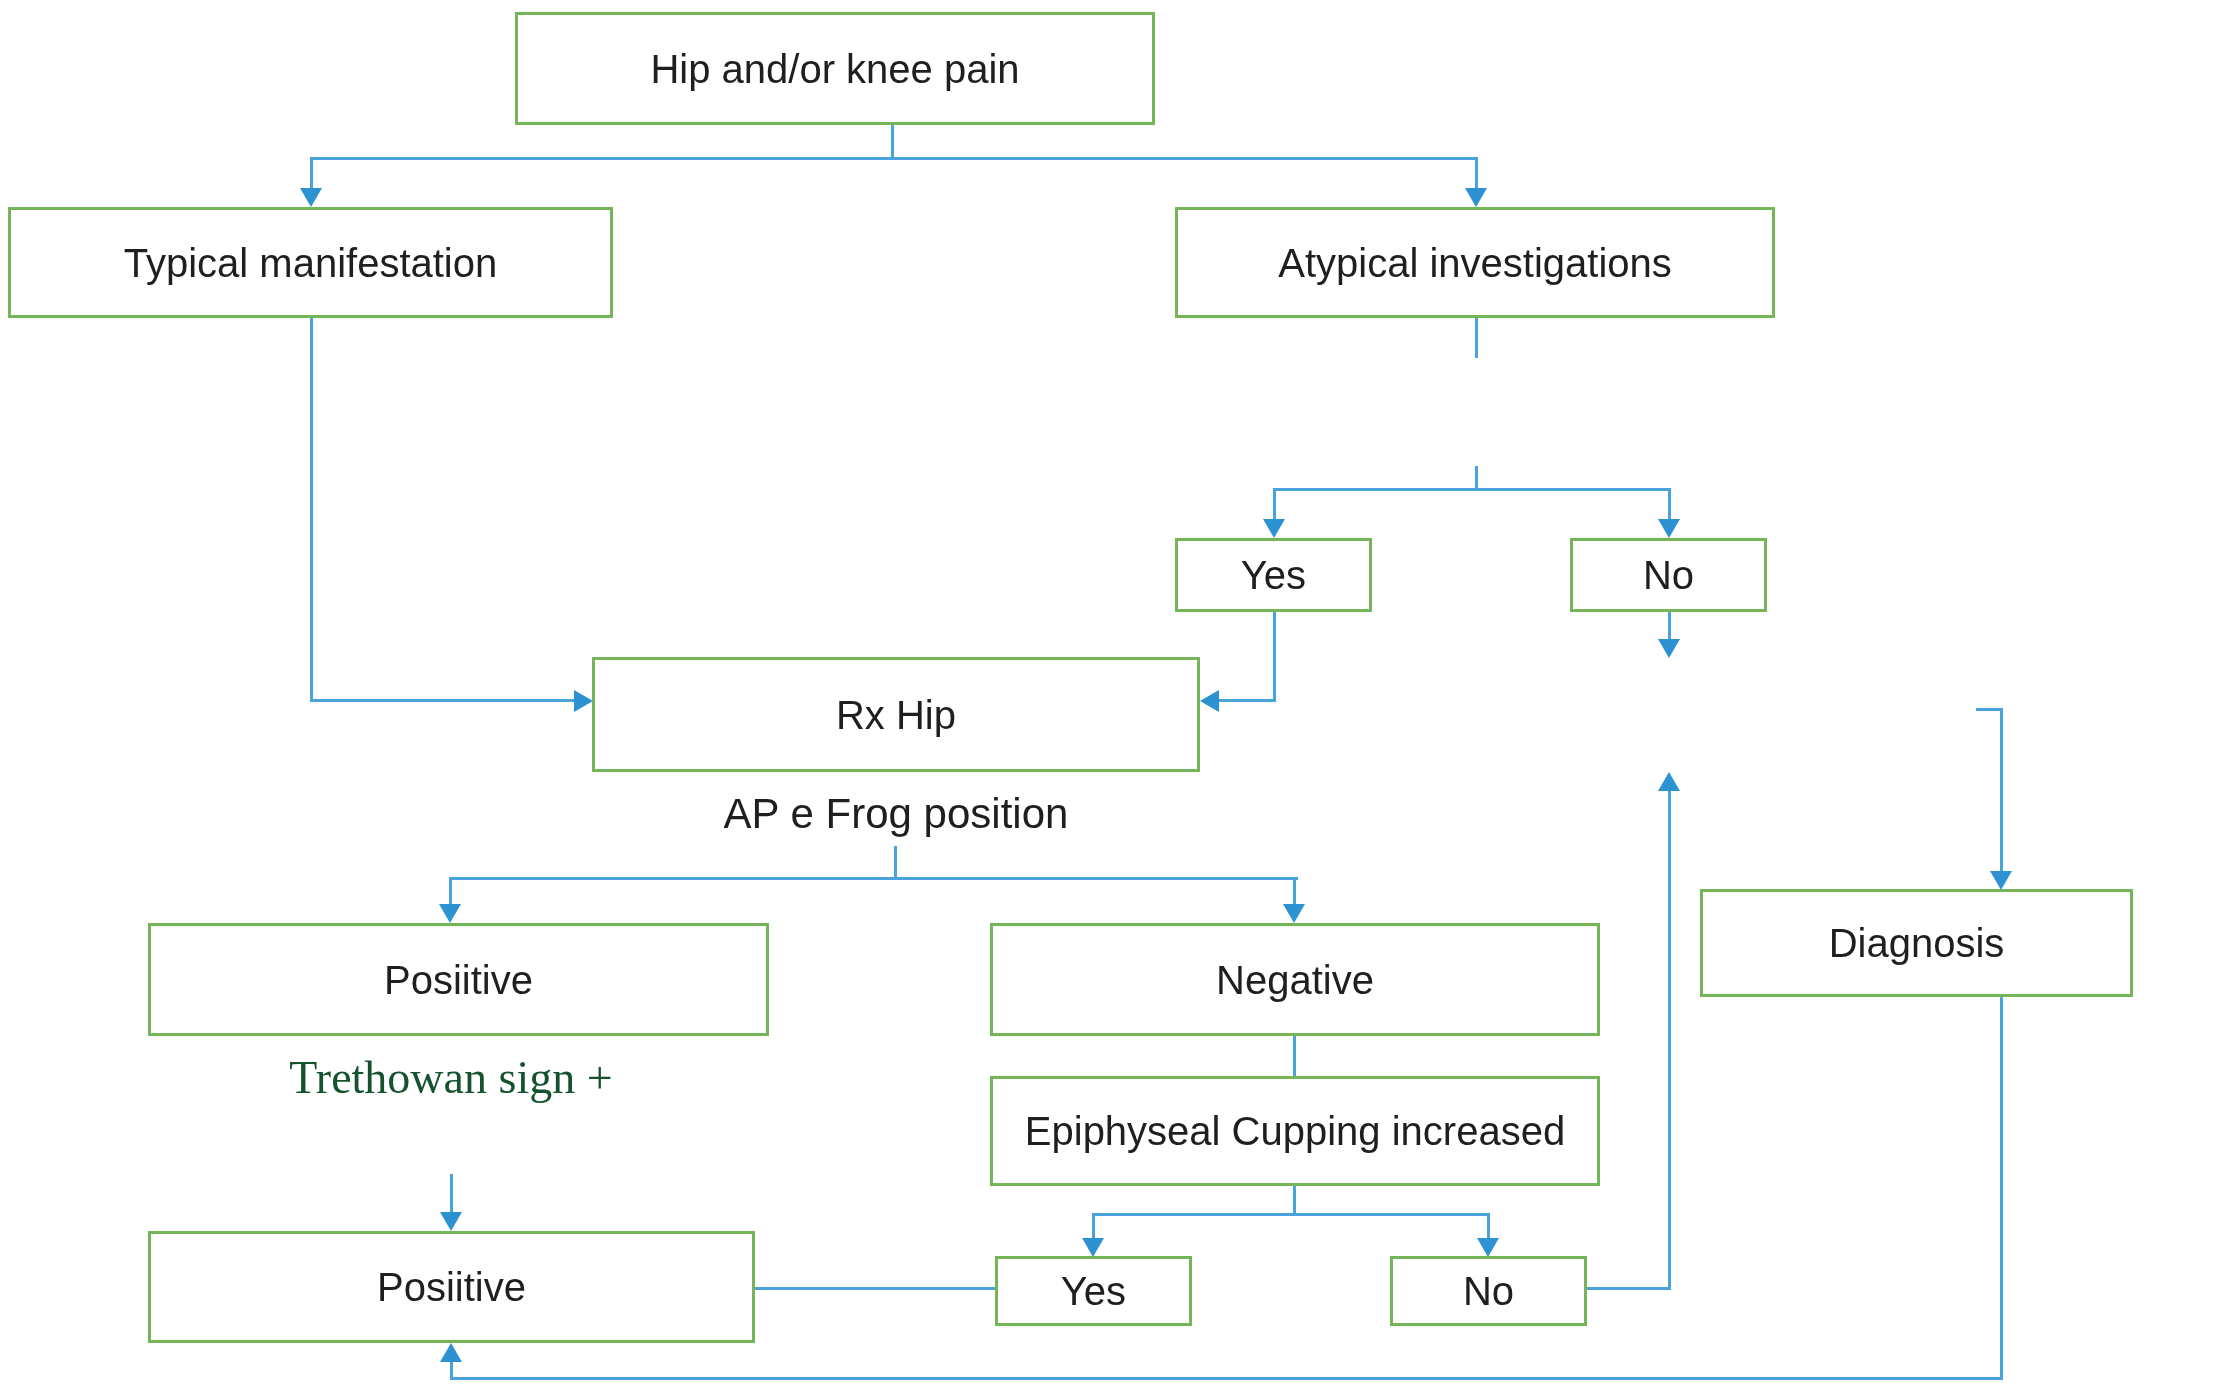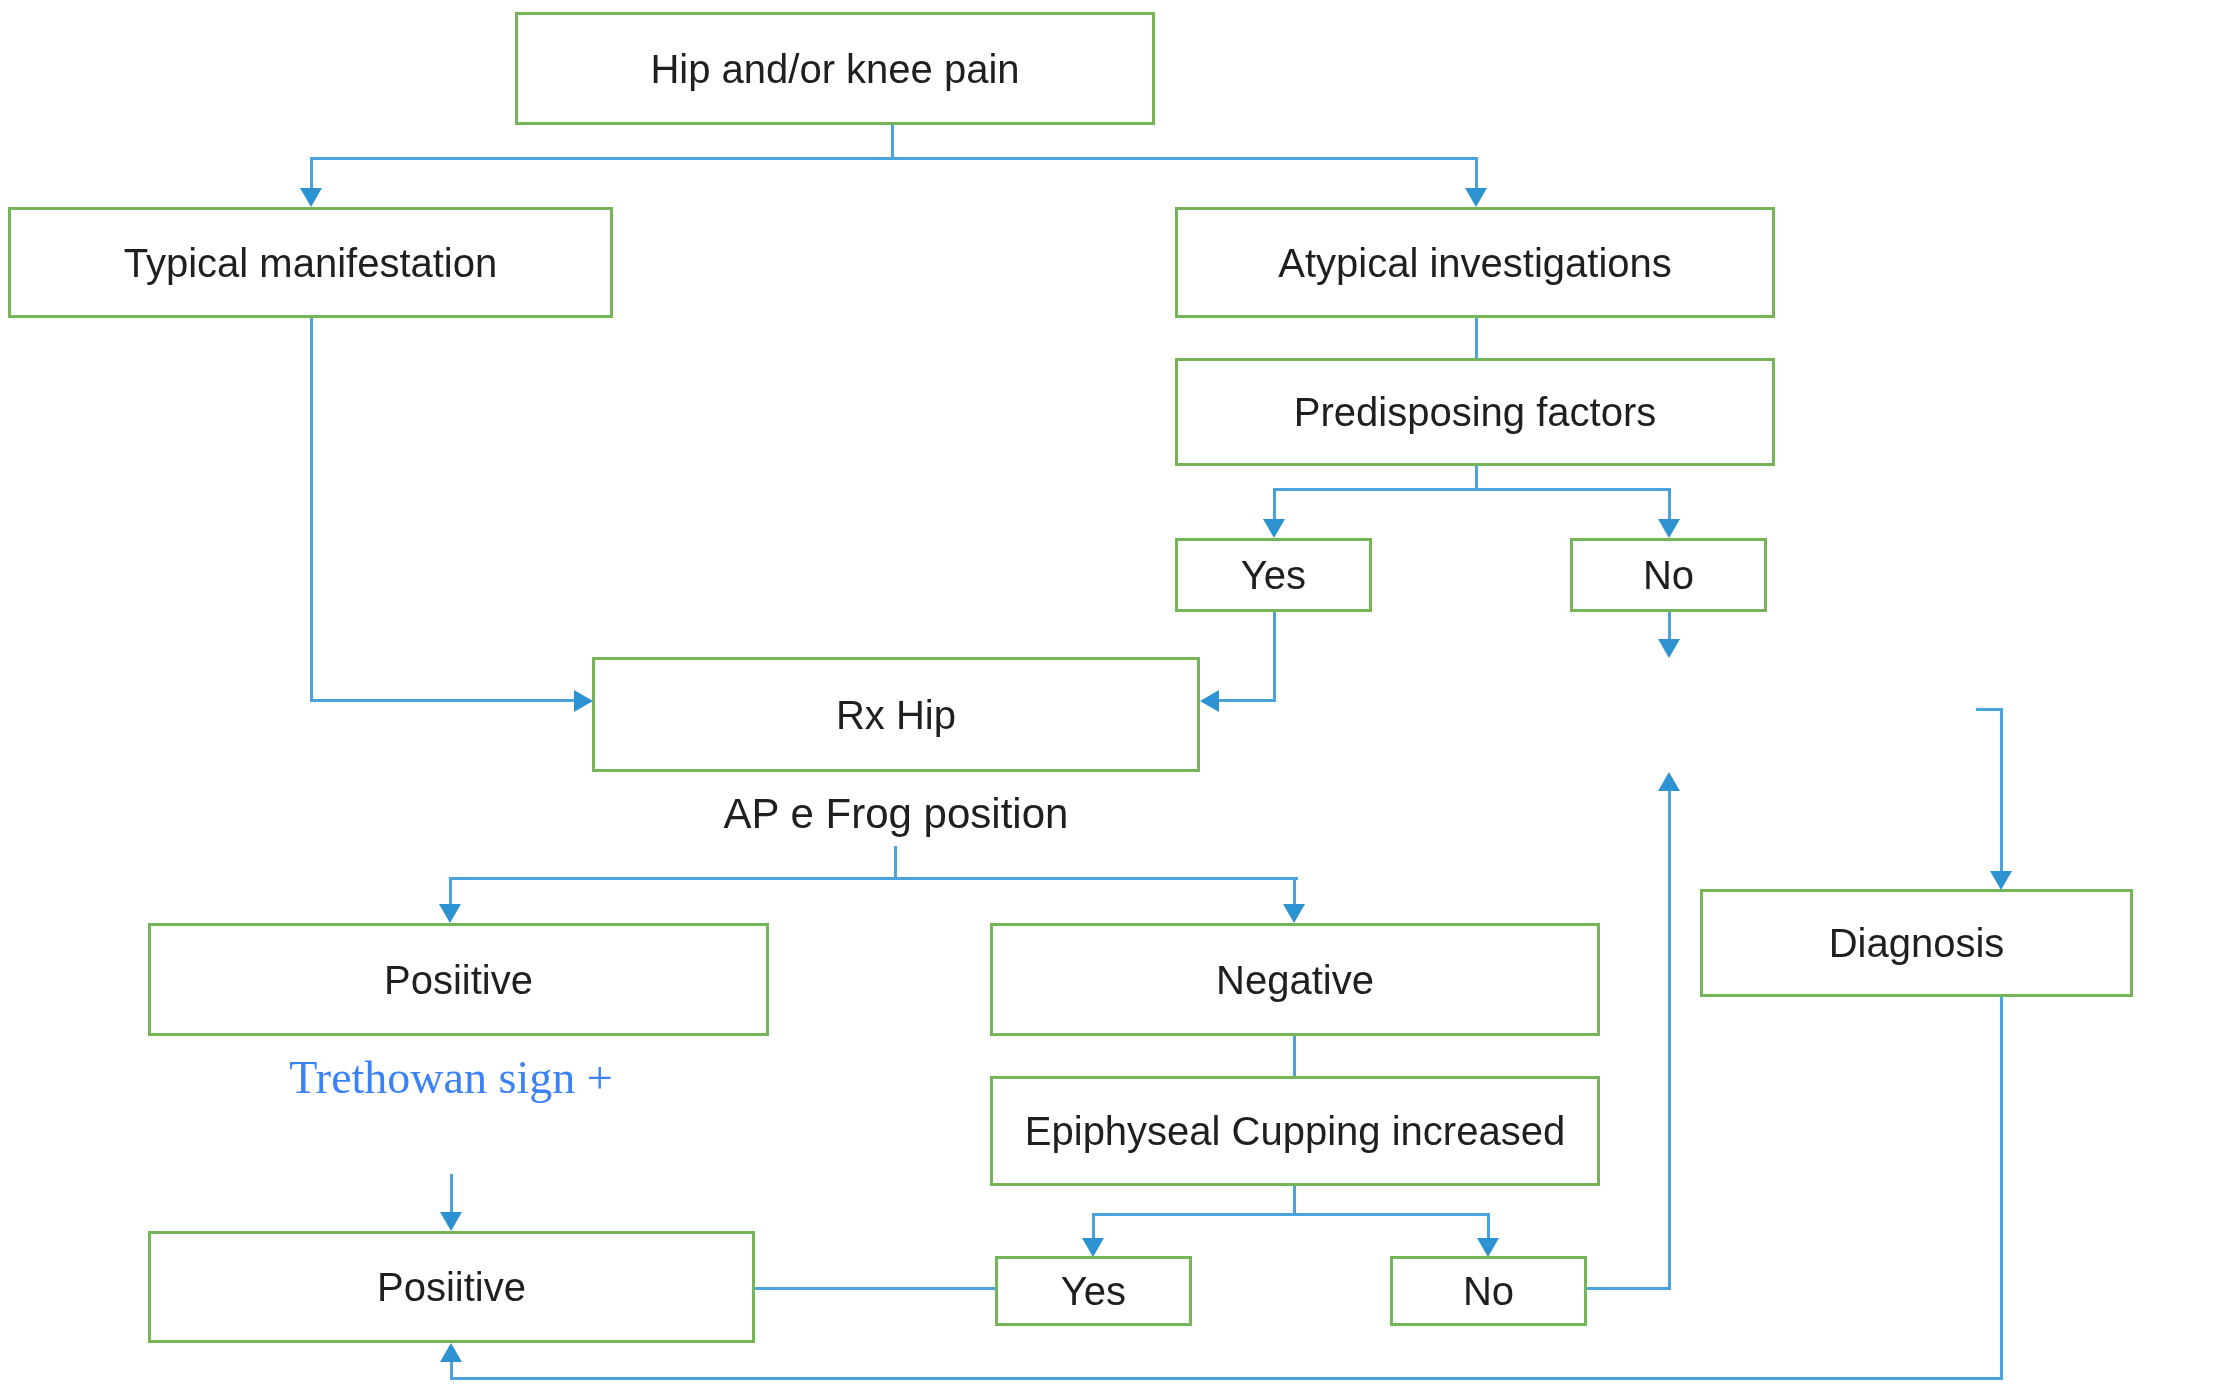--- a/index.html
+++ b/index.html
@@ -19,42 +19,41 @@
     background:#ffffff;display:flex;align-items:center;justify-content:center;
     text-align:center;font-size:40px;line-height:1.25;color:var(--label-text);
     padding:0 14px;
   }
   .float-label{
     position:absolute;text-align:center;font-size:42px;line-height:1.25;
     color:var(--label-text);
   }
   .serif-label{
     position:absolute;text-align:center;
-    font-family:"Liberation Serif",serif;font-size:46px;line-height:1.22;color:#3b82f6;
+    font-family:"Liberation Serif",serif;font-size:46px;line-height:1.22;color:#14532d;
   }
   .vl{position:absolute;width:3px;background:var(--connector-line);}
   .hl{position:absolute;height:3px;background:var(--connector-line);}
   .ah{position:absolute;width:0;height:0;}
   .ah-down{border-left:11px solid transparent;border-right:11px solid transparent;border-top:19px solid var(--arrowhead);}
   .ah-up{border-left:11px solid transparent;border-right:11px solid transparent;border-bottom:19px solid var(--arrowhead);}
   .ah-left{border-top:11px solid transparent;border-bottom:11px solid transparent;border-right:19px solid var(--arrowhead);}
   .ah-right{border-top:11px solid transparent;border-bottom:11px solid transparent;border-left:19px solid var(--arrowhead);}
 </style>
 </head>
 <body>
 
 <div id="canvas">
 
   <div class="node" style="left:515px;top:12px;width:640px;height:113px">Hip and/or knee pain</div>
 
   <div class="node" style="left:8px;top:207px;width:605px;height:111px">Typical manifestation</div>
 
   <div class="node" style="left:1175px;top:207px;width:600px;height:111px">Atypical investigations</div>
 
-  <div class="node" style="left:1175px;top:358px;width:600px;height:108px">Predisposing factors</div>
 
   <div class="node" style="left:1175px;top:538px;width:197px;height:74px">Yes</div>
 
   <div class="node" style="left:1570px;top:538px;width:197px;height:74px">No</div>
 
   <div class="node" style="left:592px;top:657px;width:608px;height:115px">Rx Hip</div>
 
 
   <div class="node" style="left:1700px;top:889px;width:433px;height:108px">Diagnosis</div>
 

